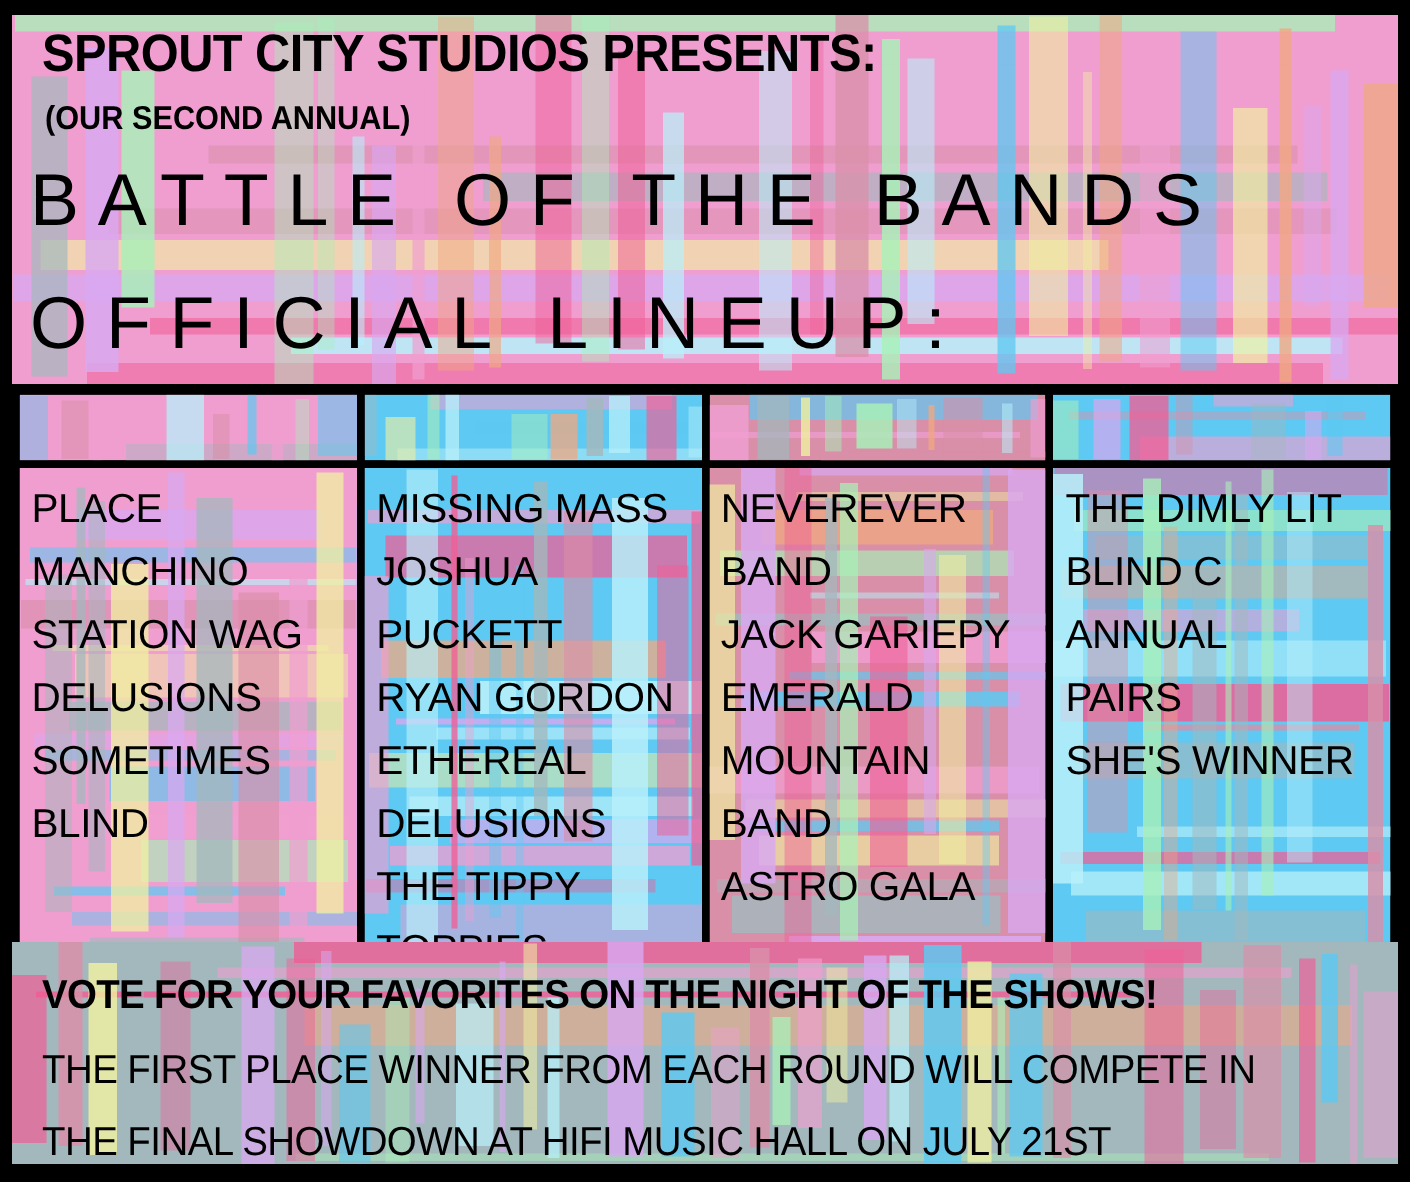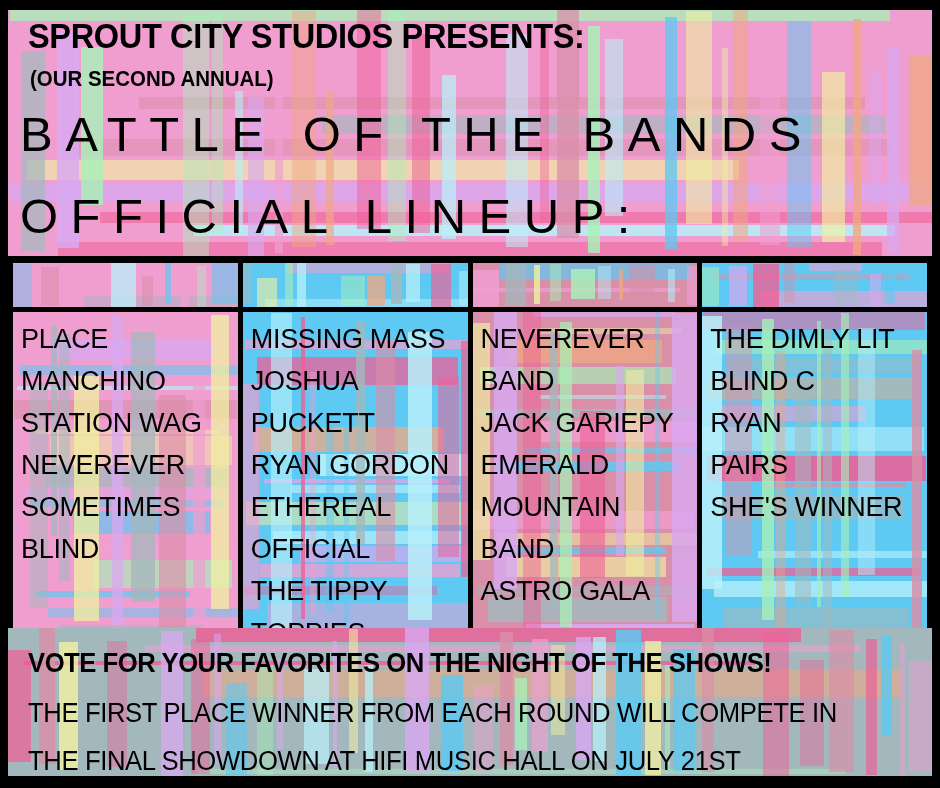--- a/index.html
+++ b/index.html
@@ -246,21 +246,21 @@
             <i class="vstripe" style="left: 118px; width: 24px; background: rgb(163, 184, 189); opacity: 0.74; top: 20px; height: 270px; bottom: auto;"></i>
             <i class="vstripe" style="left: 146px; width: 27px; background: rgb(217, 143, 168); opacity: 0.64; top: 83px; height: 235px; bottom: auto;"></i>
             <i class="vstripe" style="left: 180px; width: 12px; background: rgb(240, 158, 208); opacity: 0.7; top: 65px; height: 245px; bottom: auto;"></i>
             <i class="vstripe" style="left: 198px; width: 18px; background: rgb(240, 240, 160); opacity: 0.75; top: 3px; height: 294px; bottom: auto;"></i>
             <i class="vstripe" style="left: 224px; width: 16px; background: rgb(216, 168, 240); opacity: 0.56; top: 23px; height: 251px; bottom: auto;"></i>
           </div>
           <div class="bands" style="position: relative;">
             <div class="band">PLACE</div>
             <div class="band">MANCHINO</div>
             <div class="band b">STATION WAG</div>
-            <div class="band b">NEVEREVER</div>
+            <div class="band b">DELUSIONS</div>
             <div class="band">SOMETIMES BLIND</div>
           </div>
         </div>
         <div class="col">
           <div class="plaid">
             <i style="left: 0px; top: 0px; width: 100%; height: 100%; background: rgb(94, 201, 242);"></i>
             <i class="hstripe" style="top: 0px; height: 18px; background: rgb(94, 201, 242); opacity: 0.65; left: 24px; width: 206px; right: auto;"></i>
             <i class="hstripe" style="top: 28px; height: 9px; background: rgb(240, 158, 208); opacity: 0.68; left: 2px; width: 222px; right: auto;"></i>
             <i class="hstripe" style="top: 45px; height: 28px; background: rgb(239, 95, 150); opacity: 0.74; left: 14px; width: 201px; right: auto;"></i>
             <i class="hstripe" style="top: 82px; height: 9px; background: rgb(94, 201, 242); opacity: 0.72; left: 42px; width: 180px; right: auto;"></i>
@@ -284,21 +284,21 @@
             <i class="vstripe" style="left: 113px; width: 9px; background: rgb(163, 184, 189); opacity: 0.78; top: 9px; height: 223px; bottom: auto;"></i>
             <i class="vstripe" style="left: 133px; width: 19px; background: rgb(217, 143, 168); opacity: 0.61; top: 29px; height: 220px; bottom: auto;"></i>
             <i class="vstripe" style="left: 165px; width: 24px; background: rgb(184, 240, 250); opacity: 0.84; top: 20px; height: 288px; bottom: auto;"></i>
             <i class="vstripe" style="left: 195px; width: 21px; background: rgb(239, 95, 150); opacity: 0.53; top: 65px; height: 180px; bottom: auto;"></i>
             <i class="vstripe" style="left: 218px; width: 12px; background: rgb(239, 95, 150); opacity: 0.71; top: 29px; height: 236px; bottom: auto;"></i>
           </div>
           <div class="bands" style="position: relative;">
             <div class="band b">MISSING MASS</div>
             <div class="band">JOSHUA PUCKETT</div>
             <div class="band b">RYAN GORDON</div>
-            <div class="band">ETHEREAL OFFICIAL</div>
+            <div class="band">ETHEREAL DELUSIONS</div>
             <div class="band b">THE TIPPY TOPPIES</div>
           </div>
         </div>
         <div class="col">
           <div class="plaid">
             <i style="left: 0px; top: 0px; width: 100%; height: 100%; background: rgb(217, 143, 168);"></i>
             <i class="hstripe" style="top: 0px; height: 5px; background: rgb(216, 168, 240); opacity: 0.72; left: 60px; width: 142px; right: auto;"></i>
             <i class="hstripe" style="top: 16px; height: 6px; background: rgb(240, 240, 160); opacity: 0.46; left: 58px; width: 151px; right: auto;"></i>
             <i class="hstripe" style="top: 28px; height: 23px; background: rgb(240, 168, 130); opacity: 0.79; left: 34px; width: 155px; right: auto;"></i>
             <i class="hstripe" style="top: 55px; height: 17px; background: rgb(168, 240, 184); opacity: 0.66; left: 7px; width: 196px; right: auto;"></i>
@@ -355,21 +355,21 @@
             <i class="vstripe" style="left: 93px; width: 16px; background: rgb(163, 184, 189); opacity: 0.53; top: 67px; height: 227px; bottom: auto;"></i>
             <i class="vstripe" style="left: 115px; width: 4px; background: rgb(168, 240, 184); opacity: 0.6; top: 9px; height: 286px; bottom: auto;"></i>
             <i class="vstripe" style="left: 121px; width: 9px; background: rgb(163, 184, 189); opacity: 0.51; top: 17px; height: 298px; bottom: auto;"></i>
             <i class="vstripe" style="left: 139px; width: 8px; background: rgb(168, 240, 184); opacity: 0.61; top: 1px; height: 284px; bottom: auto;"></i>
             <i class="vstripe" style="left: 156px; width: 17px; background: rgb(184, 240, 250); opacity: 0.46; top: 16px; height: 247px; bottom: auto;"></i>
             <i class="vstripe" style="left: 210px; width: 10px; background: rgb(217, 143, 168); opacity: 0.83; top: 38px; height: 282px; bottom: auto;"></i>
           </div>
           <div class="bands" style="position: relative;">
             <div class="band b">THE DIMLY LIT</div>
             <div class="band">BLIND C</div>
-            <div class="band b">RYAN</div>
+            <div class="band b">ANNUAL</div>
             <div class="band">PAIRS</div>
             <div class="band b">SHE'S WINNER</div>
           </div>
         </div>
       </div>
   </div>
 
   <div class="foot">
     <div class="plaid" id="plaid-foot">
         <i style="left: 0px; top: 0px; width: 100%; height: 100%; background: rgb(163, 184, 189);"></i>

